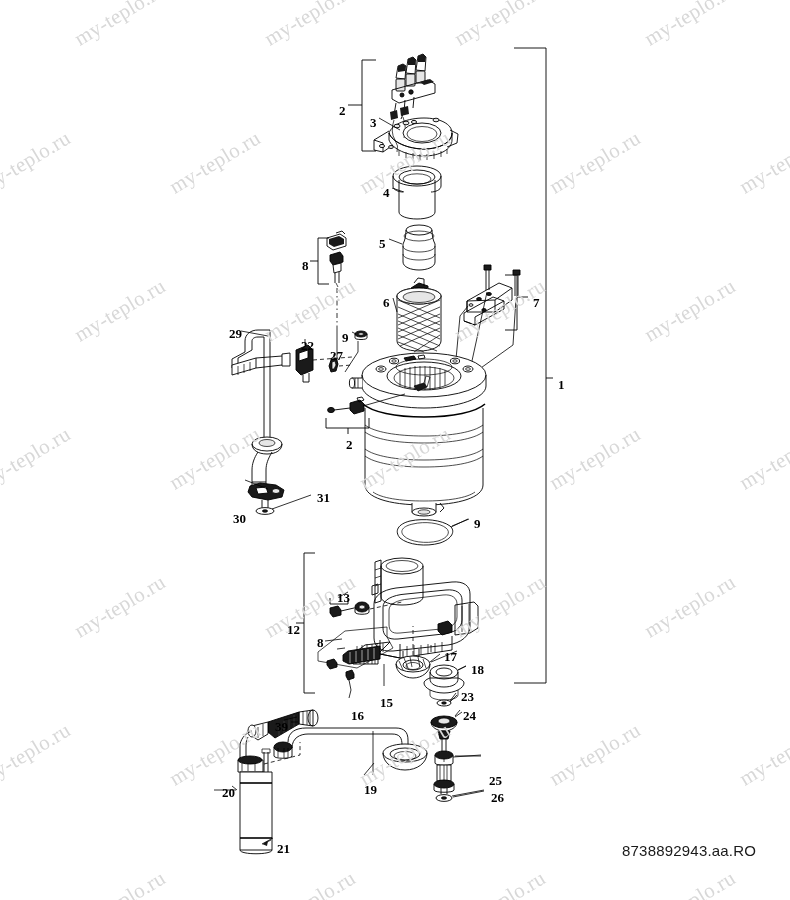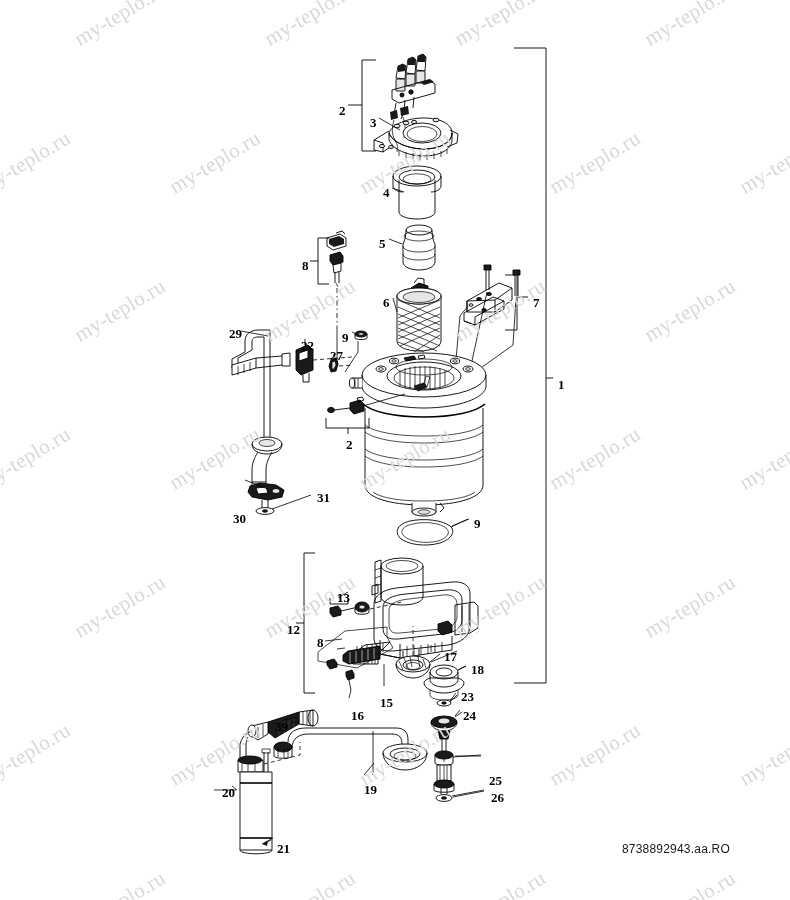--- a/index.html
+++ b/index.html
@@ -56,21 +56,21 @@
     font-weight: bold;
     color: #000000;
     line-height: 1;
     white-space: nowrap;
   }
   #doc-id {
     position: absolute;
     left: 622px;
     top: 842px;
     font-family: "Liberation Sans", sans-serif;
-    font-size: 12px;
+    font-size: 15px;
     color: #1a1a1a;
     letter-spacing: 0.2px;
     white-space: nowrap;
     z-index: 9;
   }
   svg { display: block; }
   .ln { stroke: #000; stroke-width: 0.9; fill: none; }
   .ln-thin { stroke: #000; stroke-width: 0.7; fill: none; }
   .ln-bold { stroke: #000; stroke-width: 1.6; fill: none; }
   .lead { stroke: #000; stroke-width: 0.8; fill: none; }

